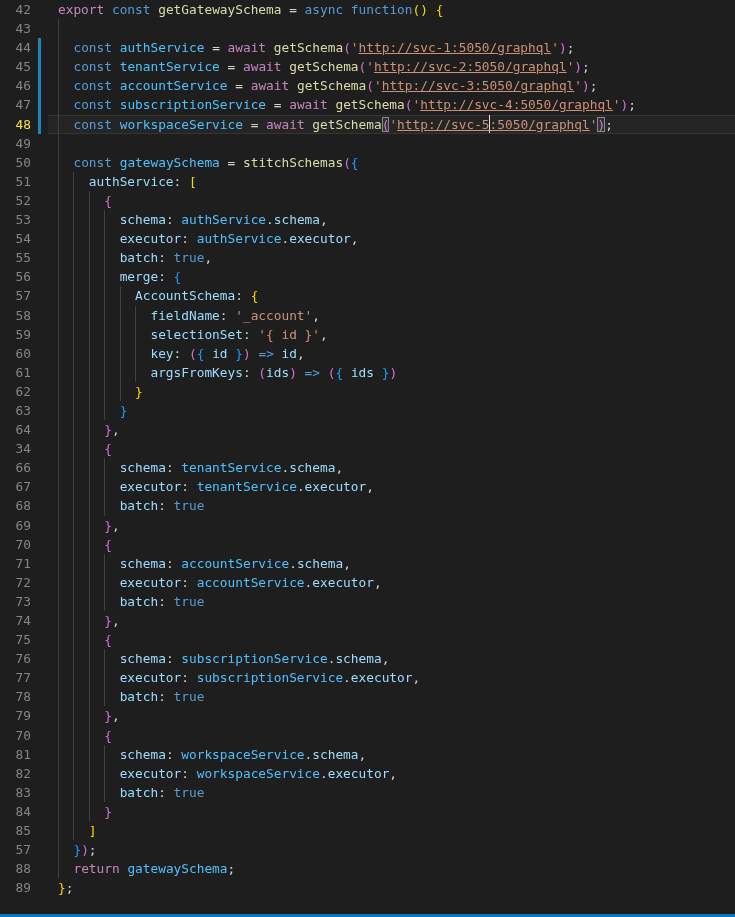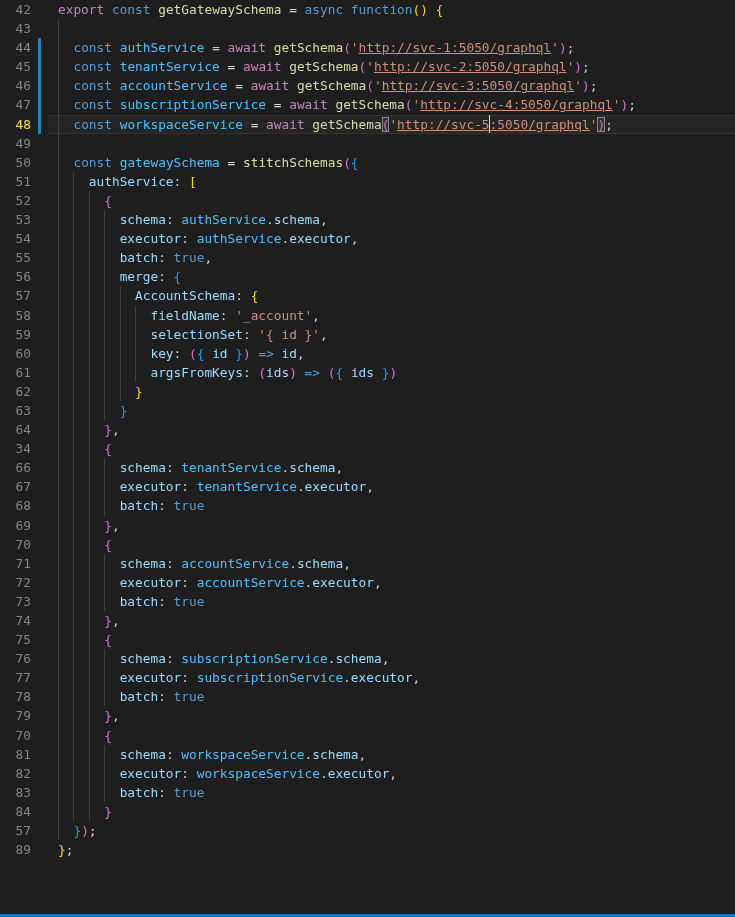--- a/index.html
+++ b/index.html
@@ -64,16 +64,18 @@
     <div class="line"><div class="gutter"><span class="num">75</span></div><div class="code"><span class="guide" style="left: calc(0ch + 10px);"></span><span class="guide" style="left: calc(2ch + 10px);"></span><span class="guide" style="left: calc(4ch + 10px);"></span><span class="t-p">      </span><span class="t-b2">{</span></div></div>
     <div class="line"><div class="gutter"><span class="num">76</span></div><div class="code"><span class="guide" style="left: calc(0ch + 10px);"></span><span class="guide" style="left: calc(2ch + 10px);"></span><span class="guide" style="left: calc(4ch + 10px);"></span><span class="guide" style="left: calc(6ch + 10px);"></span><span class="t-p">        </span><span class="t-o">schema</span><span class="t-p">: </span><span class="t-v">subscriptionService</span><span class="t-p">.</span><span class="t-o">schema</span><span class="t-p">,</span></div></div>
     <div class="line"><div class="gutter"><span class="num">77</span></div><div class="code"><span class="guide" style="left: calc(0ch + 10px);"></span><span class="guide" style="left: calc(2ch + 10px);"></span><span class="guide" style="left: calc(4ch + 10px);"></span><span class="guide" style="left: calc(6ch + 10px);"></span><span class="t-p">        </span><span class="t-o">executor</span><span class="t-p">: </span><span class="t-v">subscriptionService</span><span class="t-p">.</span><span class="t-o">executor</span><span class="t-p">,</span></div></div>
     <div class="line"><div class="gutter"><span class="num">78</span></div><div class="code"><span class="guide" style="left: calc(0ch + 10px);"></span><span class="guide" style="left: calc(2ch + 10px);"></span><span class="guide" style="left: calc(4ch + 10px);"></span><span class="guide" style="left: calc(6ch + 10px);"></span><span class="t-p">        </span><span class="t-o">batch</span><span class="t-p">: </span><span class="t-k">true</span></div></div>
     <div class="line"><div class="gutter"><span class="num">79</span></div><div class="code"><span class="guide" style="left: calc(0ch + 10px);"></span><span class="guide" style="left: calc(2ch + 10px);"></span><span class="guide" style="left: calc(4ch + 10px);"></span><span class="t-p">      </span><span class="t-b2">}</span><span class="t-p">,</span></div></div>
     <div class="line"><div class="gutter"><span class="num">70</span></div><div class="code"><span class="guide" style="left: calc(0ch + 10px);"></span><span class="guide" style="left: calc(2ch + 10px);"></span><span class="guide" style="left: calc(4ch + 10px);"></span><span class="t-p">      </span><span class="t-b2">{</span></div></div>
     <div class="line"><div class="gutter"><span class="num">81</span></div><div class="code"><span class="guide" style="left: calc(0ch + 10px);"></span><span class="guide" style="left: calc(2ch + 10px);"></span><span class="guide" style="left: calc(4ch + 10px);"></span><span class="guide" style="left: calc(6ch + 10px);"></span><span class="t-p">        </span><span class="t-o">schema</span><span class="t-p">: </span><span class="t-v">workspaceService</span><span class="t-p">.</span><span class="t-o">schema</span><span class="t-p">,</span></div></div>
     <div class="line"><div class="gutter"><span class="num">82</span></div><div class="code"><span class="guide" style="left: calc(0ch + 10px);"></span><span class="guide" style="left: calc(2ch + 10px);"></span><span class="guide" style="left: calc(4ch + 10px);"></span><span class="guide" style="left: calc(6ch + 10px);"></span><span class="t-p">        </span><span class="t-o">executor</span><span class="t-p">: </span><span class="t-v">workspaceService</span><span class="t-p">.</span><span class="t-o">executor</span><span class="t-p">,</span></div></div>
     <div class="line"><div class="gutter"><span class="num">83</span></div><div class="code"><span class="guide" style="left: calc(0ch + 10px);"></span><span class="guide" style="left: calc(2ch + 10px);"></span><span class="guide" style="left: calc(4ch + 10px);"></span><span class="guide" style="left: calc(6ch + 10px);"></span><span class="t-p">        </span><span class="t-o">batch</span><span class="t-p">: </span><span class="t-k">true</span></div></div>
     <div class="line"><div class="gutter"><span class="num">84</span></div><div class="code"><span class="guide" style="left: calc(0ch + 10px);"></span><span class="guide" style="left: calc(2ch + 10px);"></span><span class="guide" style="left: calc(4ch + 10px);"></span><span class="t-p">      </span><span class="t-b2">}</span></div></div>
+    <div class="line"><div class="gutter"><span class="num">85</span></div><div class="code"><span class="guide" style="left: calc(0ch + 10px);"></span><span class="guide" style="left: calc(2ch + 10px);"></span><span class="t-p">    </span><span class="t-b1">]</span></div></div>
     <div class="line"><div class="gutter"><span class="num">57</span></div><div class="code"><span class="guide" style="left: calc(0ch + 10px);"></span><span class="t-p">  </span><span class="t-b3">}</span><span class="t-b2">)</span><span class="t-p">;</span></div></div>
+    <div class="line"><div class="gutter"><span class="num">88</span></div><div class="code"><span class="guide" style="left: calc(0ch + 10px);"></span><span class="t-p">  </span><span class="t-c">return</span><span class="t-p"> </span><span class="t-v">gatewaySchema</span><span class="t-p">;</span></div></div>
     <div class="line"><div class="gutter"><span class="num">89</span></div><div class="code"><span class="t-b1">}</span><span class="t-p">;</span></div></div>
   </div>
 <div id="bottom-border"></div>
 
 </body></html>

